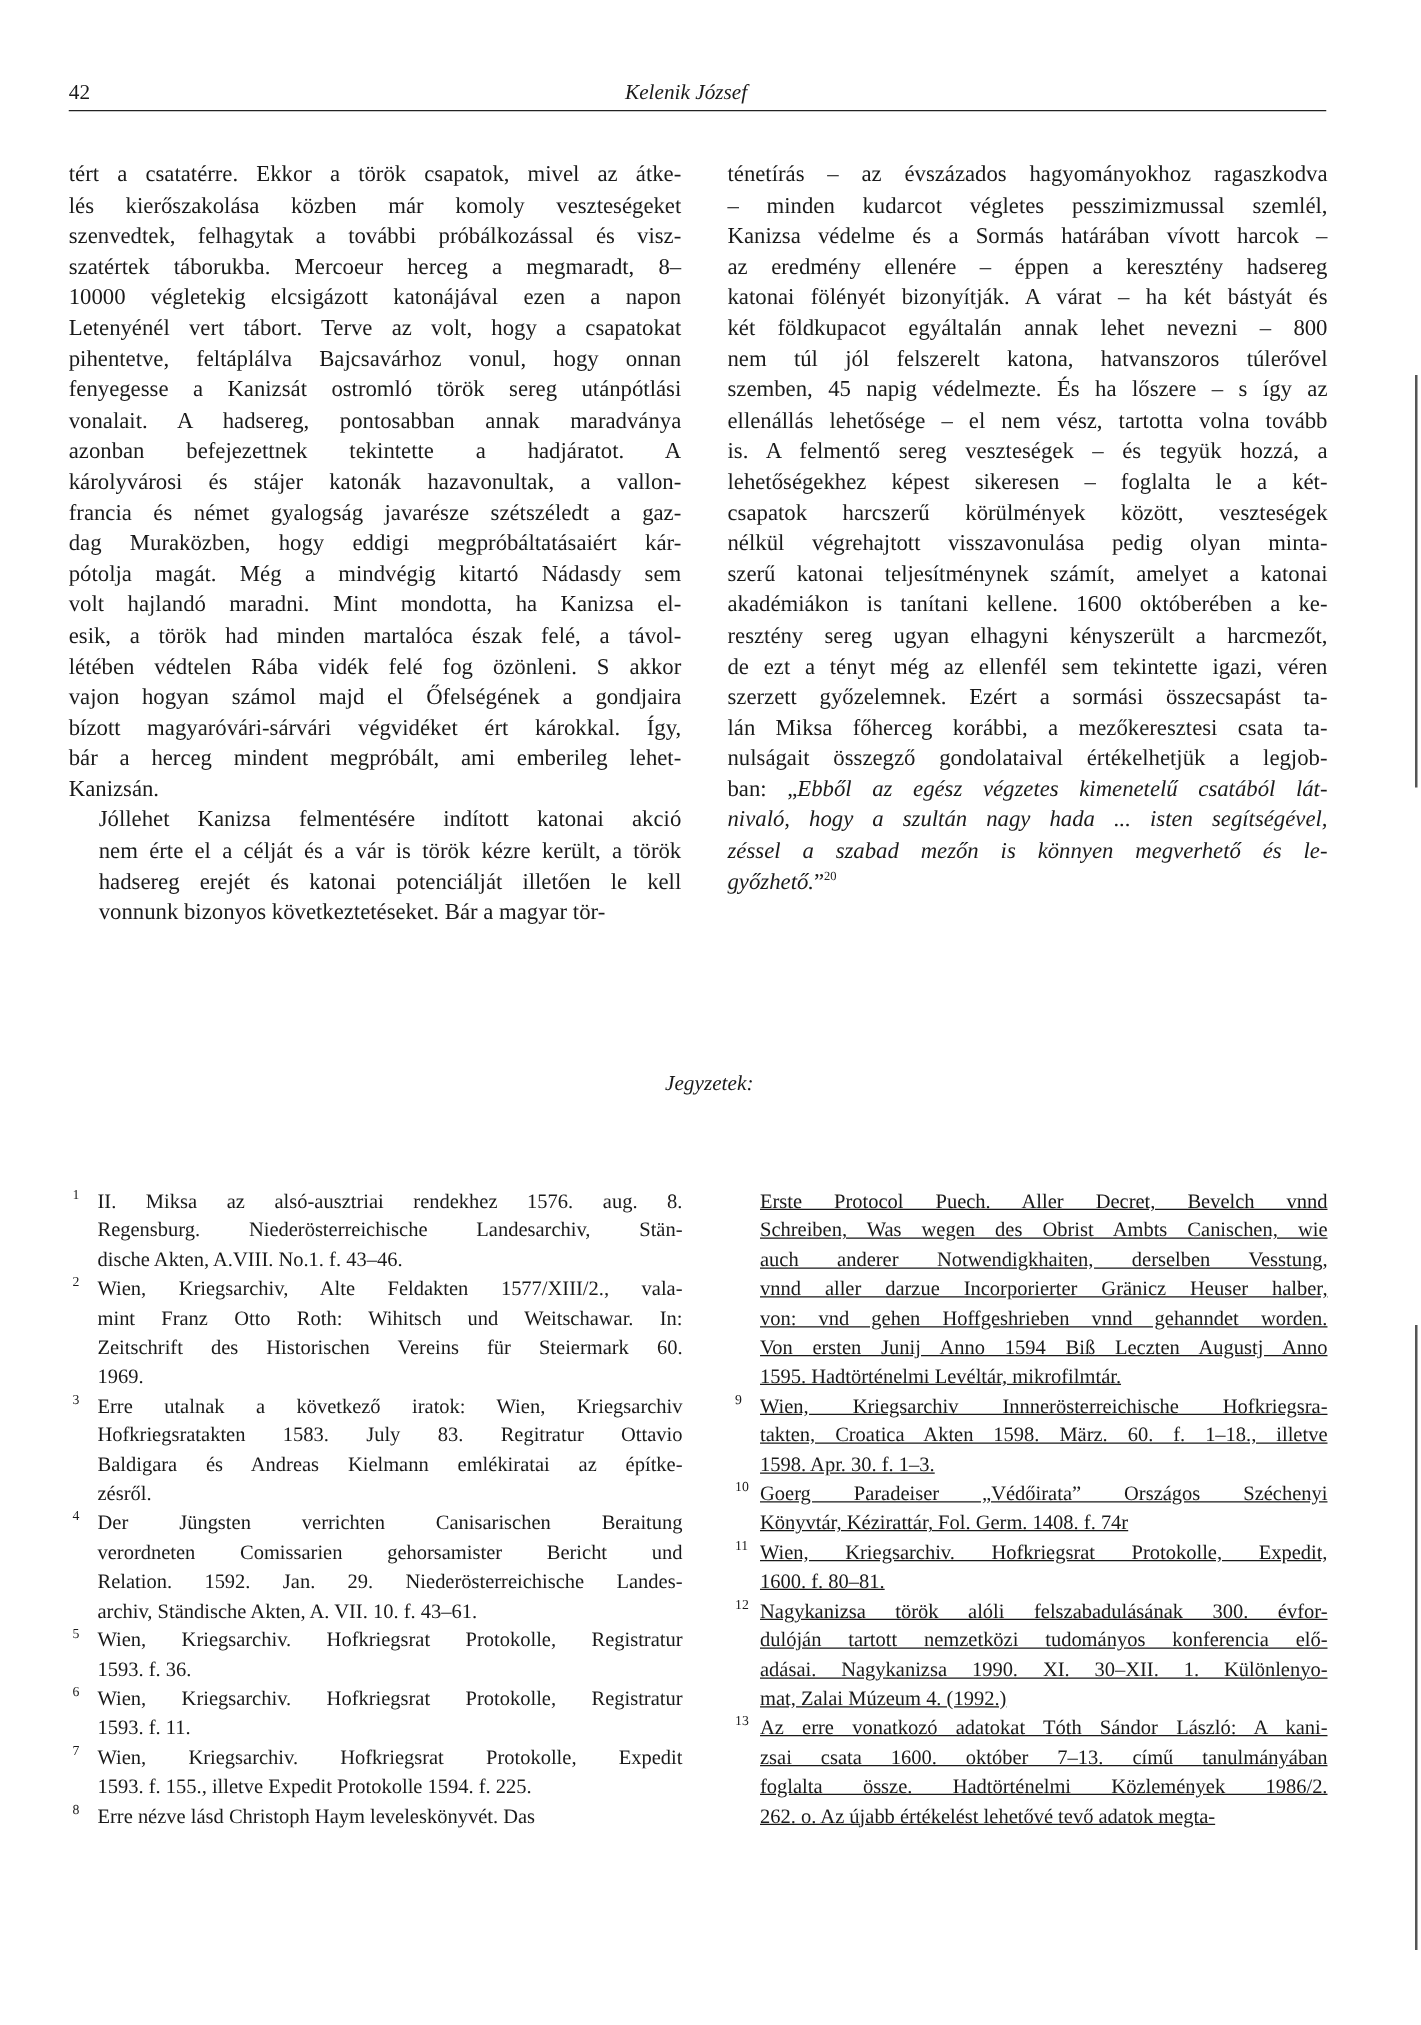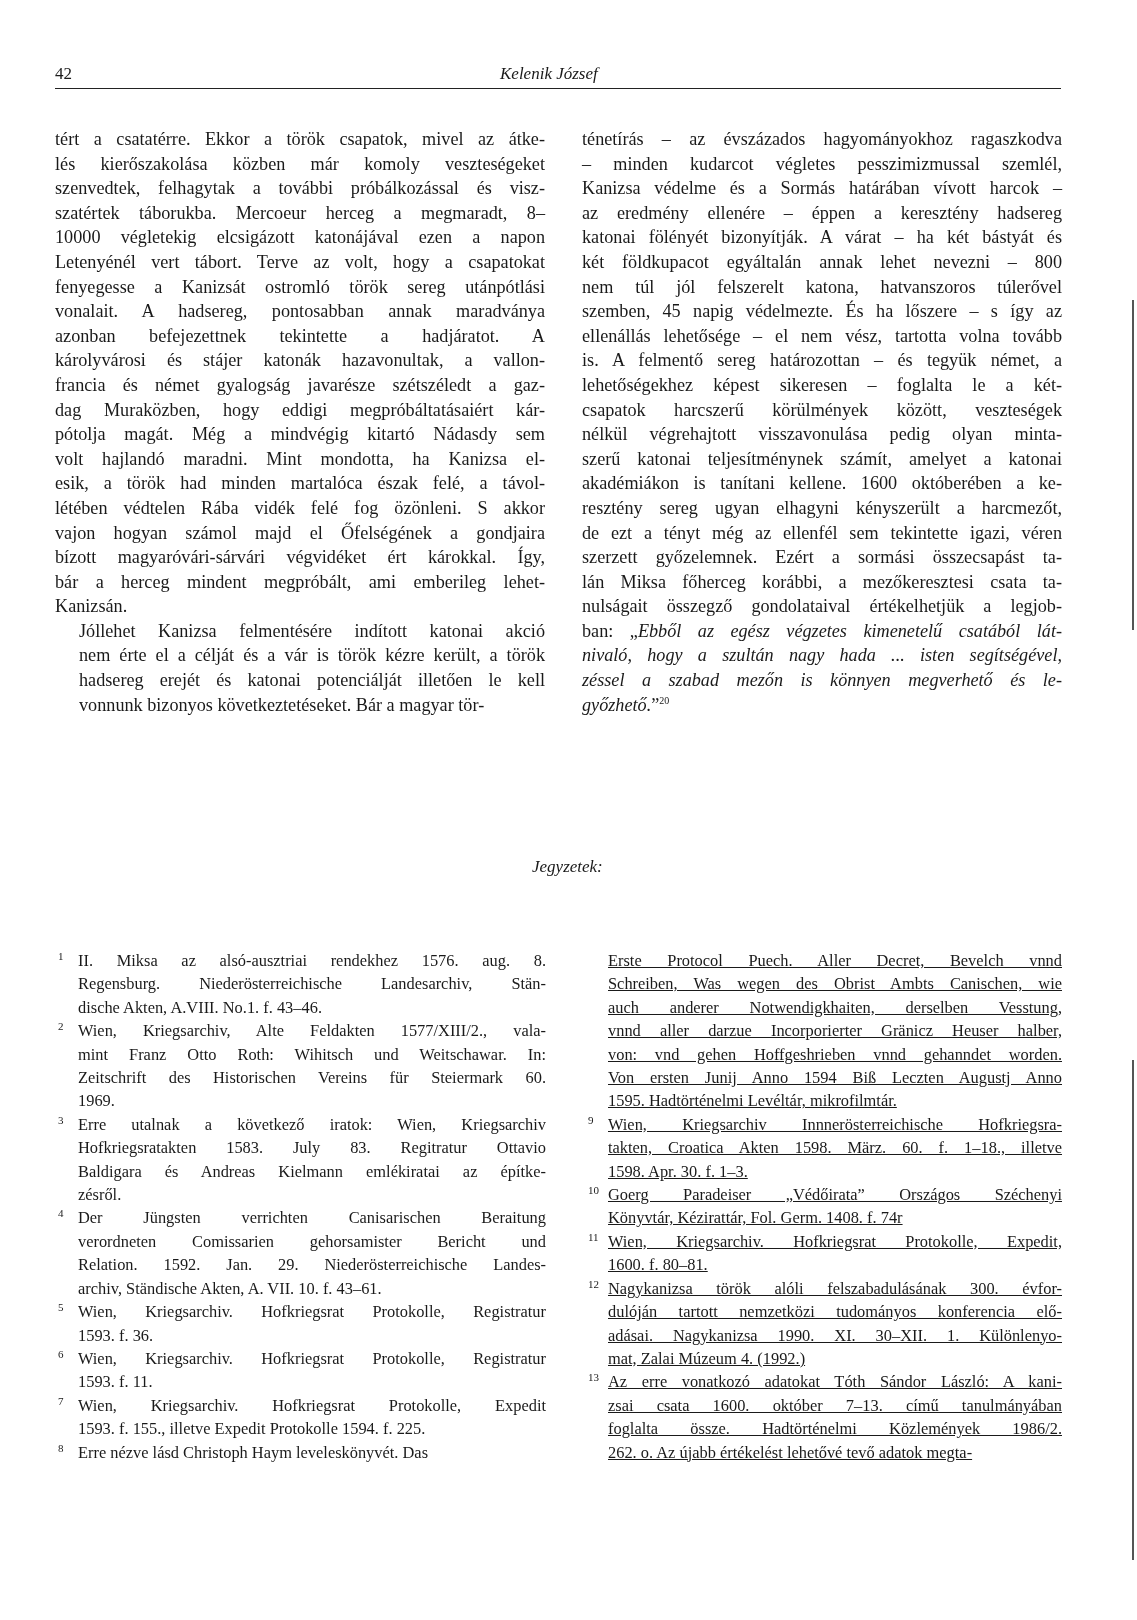--- a/index.html
+++ b/index.html
@@ -35,20 +35,21 @@
 </div>
 
 <div class="col col-left">
   <p id="left-p1">
       <span class="line">tért a csatatérre. Ekkor a török csapatok, mivel az átke-</span>
       <span class="line">lés kierőszakolása közben már komoly veszteségeket</span>
       <span class="line">szenvedtek, felhagytak a további próbálkozással és visz-</span>
       <span class="line">szatértek táborukba. Mercoeur herceg a megmaradt, 8–</span>
       <span class="line">10000 végletekig elcsigázott katonájával ezen a napon</span>
       <span class="line">Letenyénél vert tábort. Terve az volt, hogy a csapatokat</span>
+      <span class="line">pihentetve, feltáplálva Bajcsavárhoz vonul, hogy onnan</span>
       <span class="line">fenyegesse a Kanizsát ostromló török sereg utánpótlási</span>
       <span class="line">vonalait. A hadsereg, pontosabban annak maradványa</span>
       <span class="line">azonban befejezettnek tekintette a hadjáratot. A</span>
       <span class="line">károlyvárosi és stájer katonák hazavonultak, a vallon-</span>
       <span class="line">francia és német gyalogság javarésze szétszéledt a gaz-</span>
       <span class="line">dag Muraközben, hogy eddigi megpróbáltatásaiért kár-</span>
       <span class="line">pótolja magát. Még a mindvégig kitartó Nádasdy sem</span>
       <span class="line">volt hajlandó maradni. Mint mondotta, ha Kanizsa el-</span>
       <span class="line">esik, a török had minden martalóca észak felé, a távol-</span>
       <span class="line">létében védtelen Rába vidék felé fog özönleni. S akkor</span>
@@ -69,21 +70,21 @@
   <p id="right-p1">
       <span class="line">ténetírás – az évszázados hagyományokhoz ragaszkodva</span>
       <span class="line">– minden kudarcot végletes pesszimizmussal szemlél,</span>
       <span class="line">Kanizsa védelme és a Sormás határában vívott harcok –</span>
       <span class="line">az eredmény ellenére – éppen a keresztény hadsereg</span>
       <span class="line">katonai fölényét bizonyítják. A várat – ha két bástyát és</span>
       <span class="line">két földkupacot egyáltalán annak lehet nevezni – 800</span>
       <span class="line">nem túl jól felszerelt katona, hatvanszoros túlerővel</span>
       <span class="line">szemben, 45 napig védelmezte. És ha lőszere – s így az</span>
       <span class="line">ellenállás lehetősége – el nem vész, tartotta volna tovább</span>
-      <span class="line">is. A felmentő sereg határozottan – és tegyük német, a</span>
+      <span class="line">is. A felmentő sereg veszteségek – és tegyük hozzá, a</span>
       <span class="line">lehetőségekhez képest sikeresen – foglalta le a két-</span>
       <span class="line">csapatok harcszerű körülmények között, veszteségek</span>
       <span class="line">nélkül végrehajtott visszavonulása pedig olyan minta-</span>
       <span class="line">szerű katonai teljesítménynek számít, amelyet a katonai</span>
       <span class="line">akadémiákon is tanítani kellene. 1600 októberében a ke-</span>
       <span class="line">resztény sereg ugyan elhagyni kényszerült a harcmezőt,</span>
       <span class="line">de ezt a tényt még az ellenfél sem tekintette igazi, véren</span>
       <span class="line">szerzett győzelemnek. Ezért a sormási összecsapást ta-</span>
       <span class="line">lán Miksa főherceg korábbi, a mezőkeresztesi csata ta-</span>
       <span class="line">nulságait összegző gondolataival értékelhetjük a legjob-</span>

